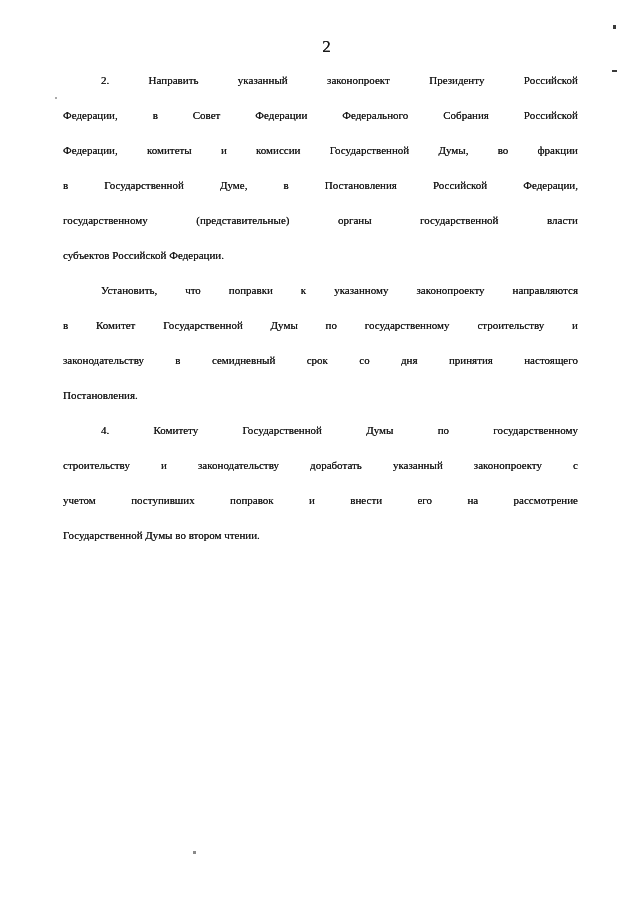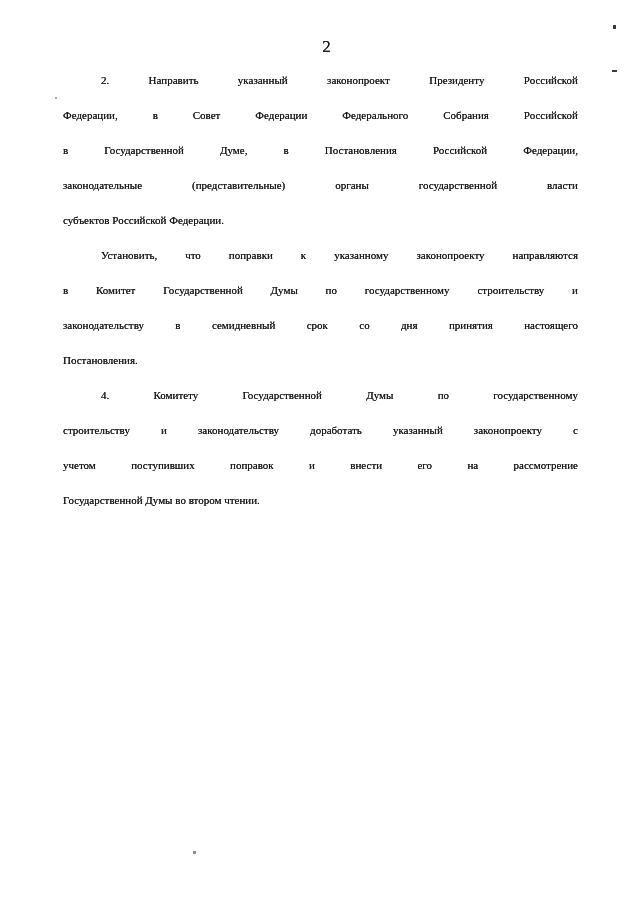--- a/index.html
+++ b/index.html
@@ -65,22 +65,23 @@
 <body>
 
 <div class="sheet">
 
   <div class="page-number">2</div>
 
   <div class="text-block">
 
     <div class="ln ind">2. Направить указанный законопроект Президенту Российской</div>
     <div class="ln">Федерации, в Совет Федерации Федерального Собрания Российской</div>
+    <div class="ln">Федерации, комитеты и комиссии Государственной Думы, во фракции</div>
     <div class="ln">в Государственной Думе, в Постановления Российской Федерации,</div>
-    <div class="ln">законодательные (представительные) органы государственной власти</div>
+    <div class="ln">государственному (представительные) органы государственной власти</div>
     <div class="ln last">субъектов Российской Федерации.</div>
 
     <div class="ln ind">Установить, что поправки к указанному законопроекту направляются</div>
     <div class="ln">в Комитет Государственной Думы по государственному строительству и</div>
     <div class="ln">законодательству в семидневный срок со дня принятия настоящего</div>
     <div class="ln last">Постановления.</div>
 
     <div class="ln ind">4. Комитету Государственной Думы по государственному</div>
     <div class="ln">строительству и законодательству доработать указанный законопроекту с</div>
     <div class="ln">учетом поступивших поправок и внести его на рассмотрение</div>

